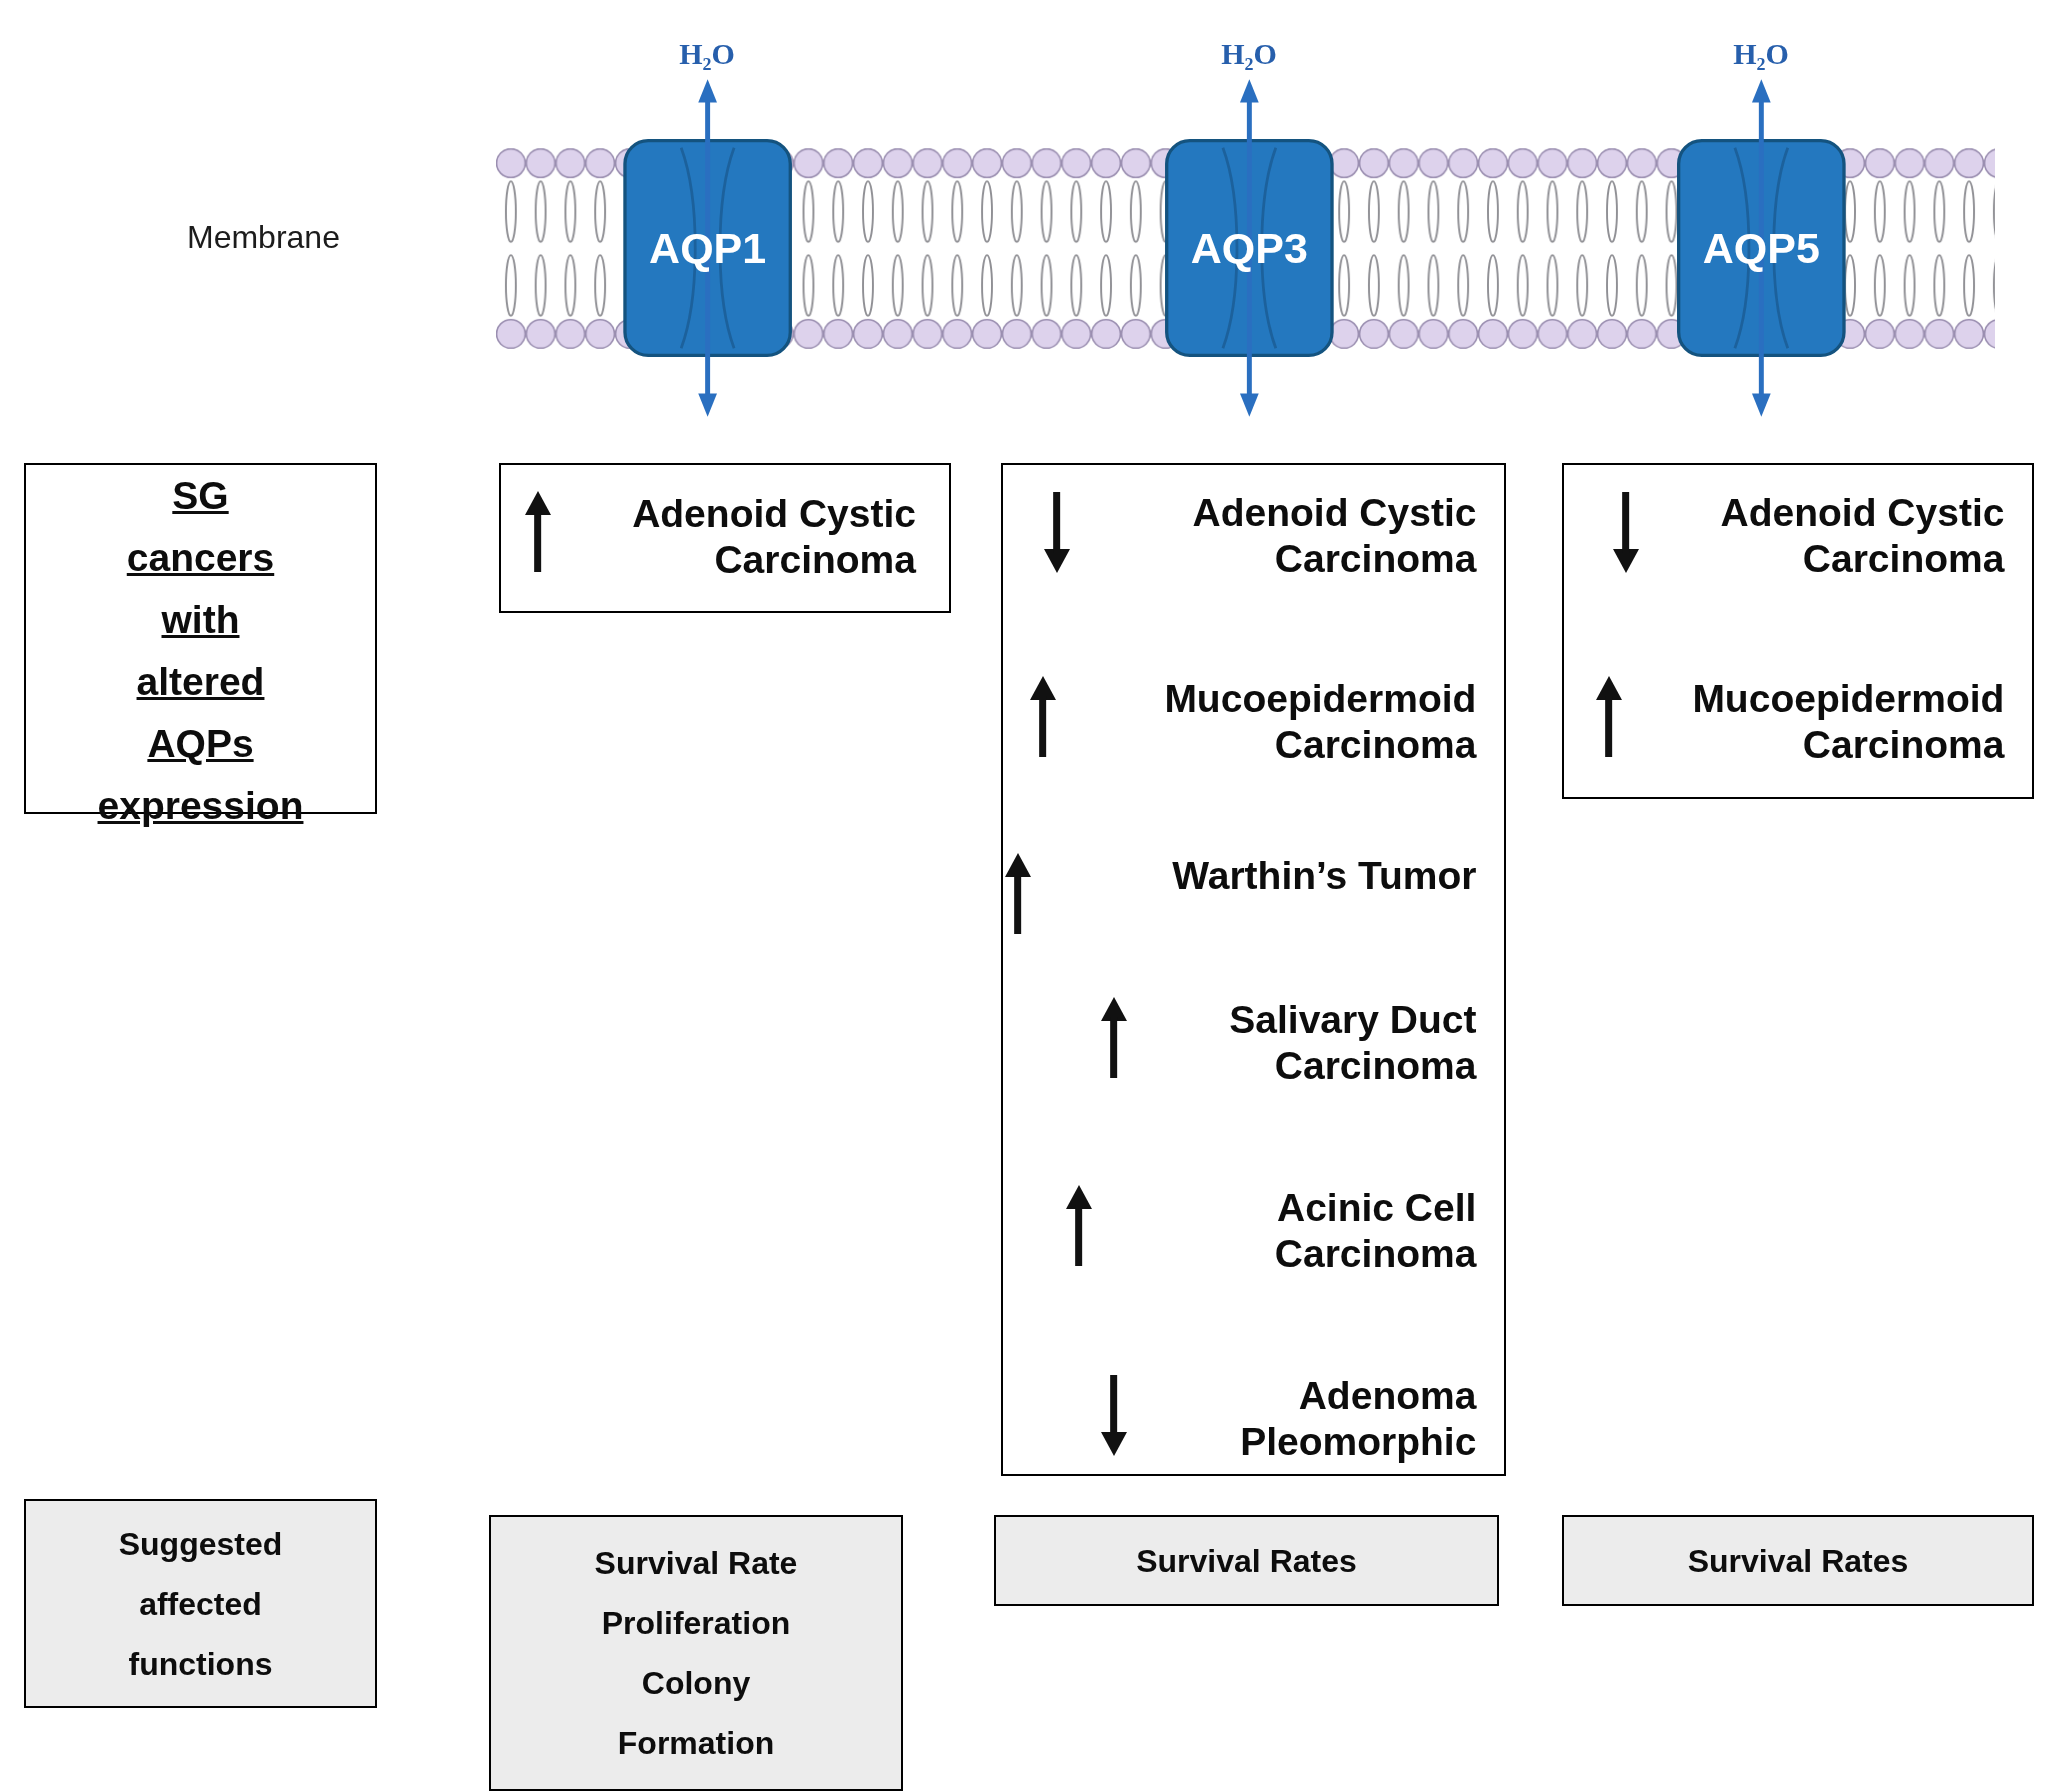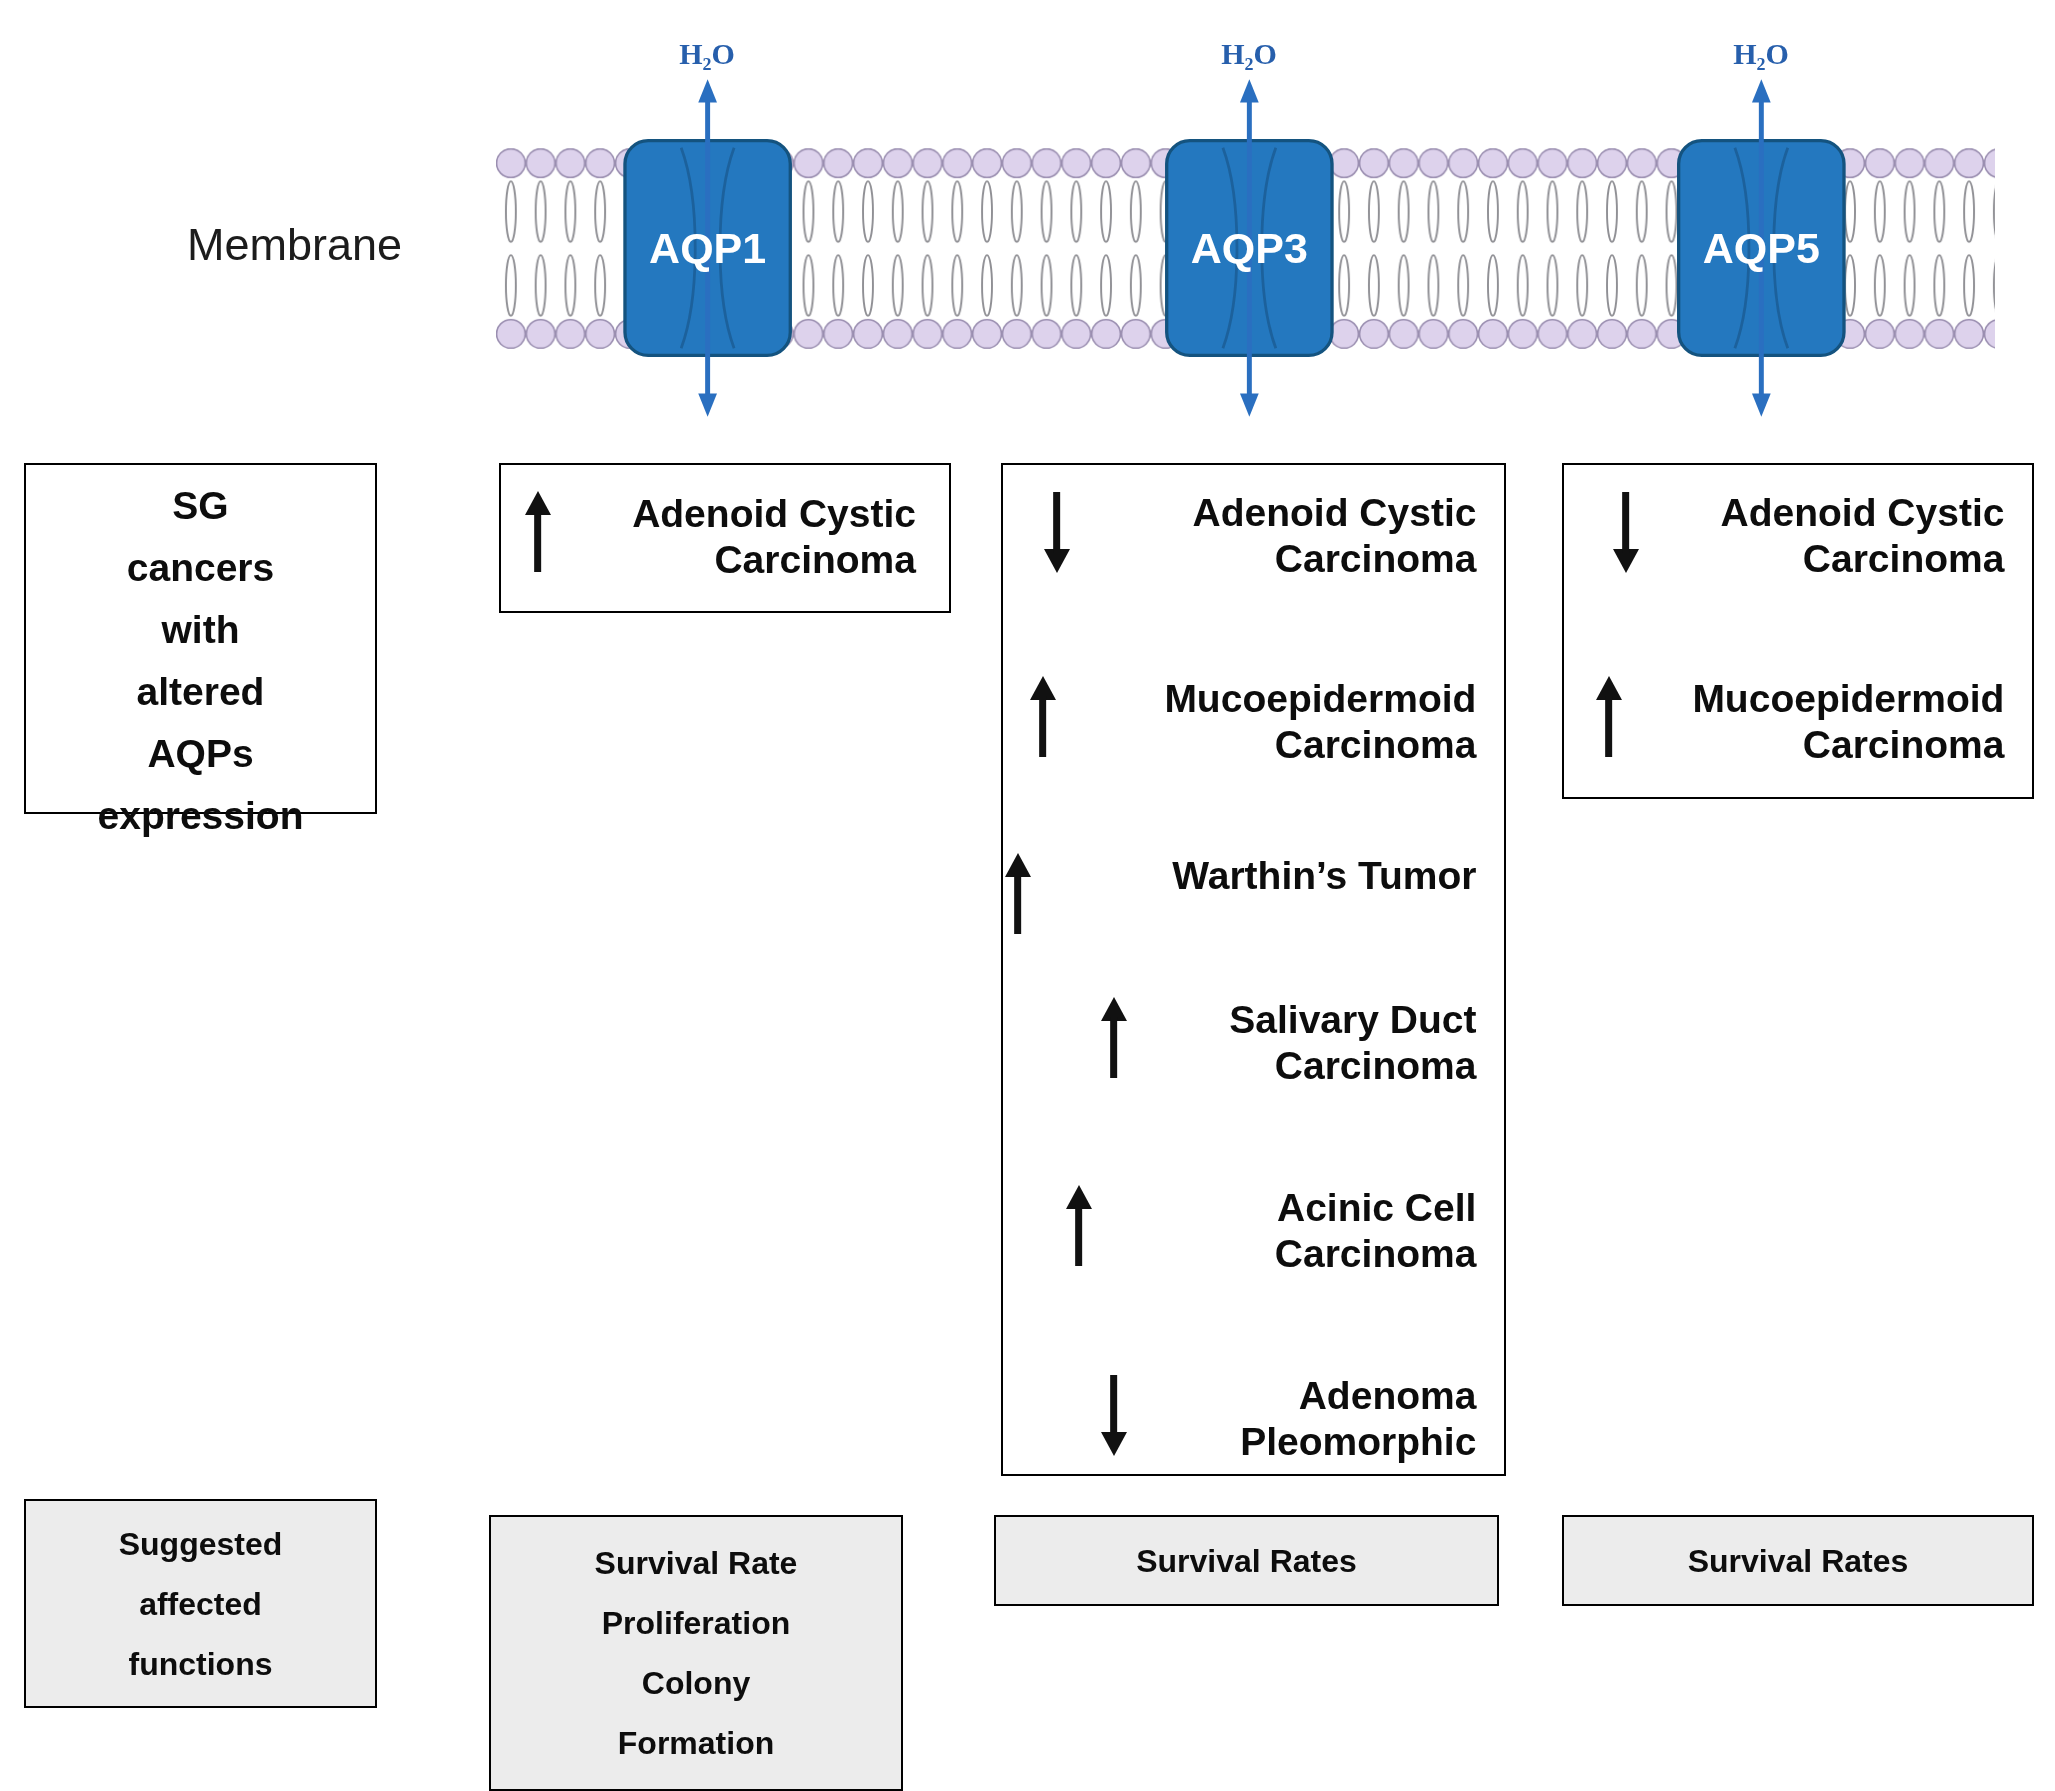--- a/index.html
+++ b/index.html
@@ -5,21 +5,21 @@
   html,body { margin:0; padding:0; background:#ffffff; }
   body {
     width:2056px; height:1791px; position:relative;
     font-family:"Liberation Sans", sans-serif; color:#0d0d0d;
     overflow:hidden;
   }
 
   
   .membrane-label {
     position:absolute; left:187px; top:219px;
-    font-size:45px; font-weight:400; color:#1c1c1c;
+    font-size:32px; font-weight:400; color:#1c1c1c;
   }
   .h2o {
     position:absolute; top:37px; width:132px; text-align:center;
     font-family:"Liberation Serif", serif; font-weight:700;
     font-size:30px; color:#275fac;
   }
   .membrane-svg { position:absolute; left:496px; top:77px; }
 
   .head { fill:#ddd2ec; stroke:#9a8eb0; stroke-width:3; }
   .tail { fill:none; stroke:#8f8f94; stroke-width:3.5; }
@@ -117,21 +117,21 @@
     <rect class="aqp-rect" x="2146" y="115" width="300" height="390" rx="42" fill="#2478bf"></rect>
     <path class="pore" d="M2248 128 C2282 220 2282 400 2248 492"></path>
     <path class="pore" d="M2344 128 C2310 220 2310 400 2344 492"></path>
     <line class="water-line" x1="2296" y1="36" x2="2296" y2="584"></line>
     <polygon class="water-head" points="2279,46 2313,46 2296,4"></polygon>
     <polygon class="water-head" points="2279,574 2313,574 2296,616"></polygon>
     <text class="aqp-label" x="2296" y="338">AQP5</text>
   </g>
 </svg>
 
-<div class="box label-box" style="left:24px; top:463px; width:353px; height:351px; padding-top:10px;">
+<div class="box label-box" style="left:24px; top:463px; width:353px; height:351px; text-decoration:underline;">
   <div class="bline">SG</div>
   <div class="bline">cancers</div>
   <div class="bline">with</div>
   <div class="bline">altered</div>
   <div class="bline">AQPs</div>
   <div class="bline">expression</div>
 </div>
 
 <div class="box" style="left:499px; top:463px; width:452px; height:150px;">
   <div class="finding" style="margin-top:26.4px; padding-left:22px;">

